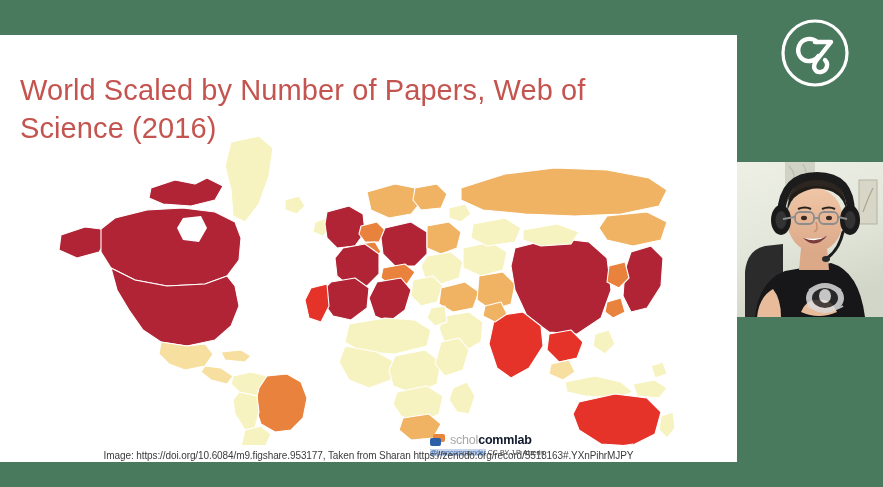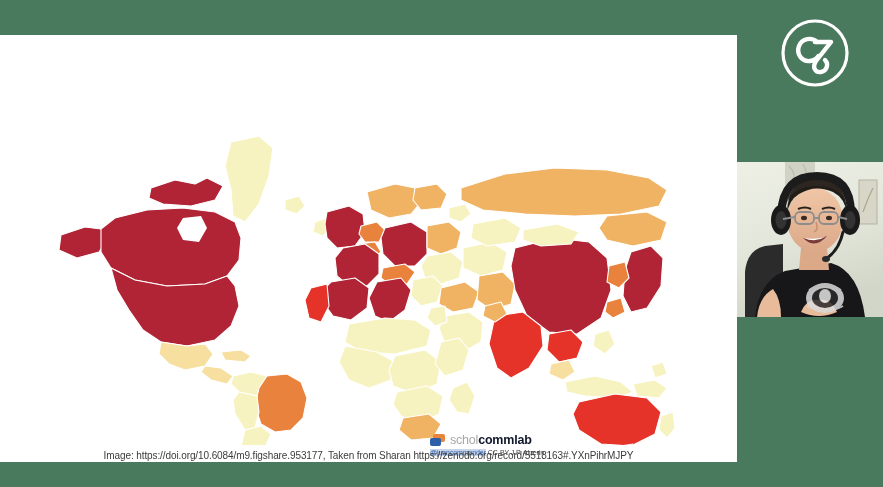--- a/index.html
+++ b/index.html
@@ -112,20 +112,22 @@
   }
   #webcam svg { display: block; width: 100%; height: 100%; }
 </style>
 </head>
 <body>
 
 <div id="screen">
 
   <div id="slide">
 
+    <div id="slide-title">World Scaled by Number of Papers, Web of
+Science (2016)</div>
 
     <div id="map-wrap">
       <svg id="map-svg" viewBox="0 0 620 315" xmlns="http://www.w3.org/2000/svg">
         <g stroke="#ffffff" stroke-width="1.1" stroke-linejoin="round">
 
           <path fill="#b02435" d="M6,105 L30,97 L46,99 L52,110 L44,122 L22,128 L4,120 Z"></path>
 
           <path fill="#b02435" d="M46,99 L60,88 L92,80 L128,78 L160,82 L180,92 L186,108 L184,130 L172,146 L150,154 L112,156 L80,150 L56,138 L46,122 Z"></path>
 
           <path fill="#b02435" d="M96,58 L120,50 L140,54 L152,48 L168,56 L160,70 L136,76 L108,74 L94,68 Z"></path>

